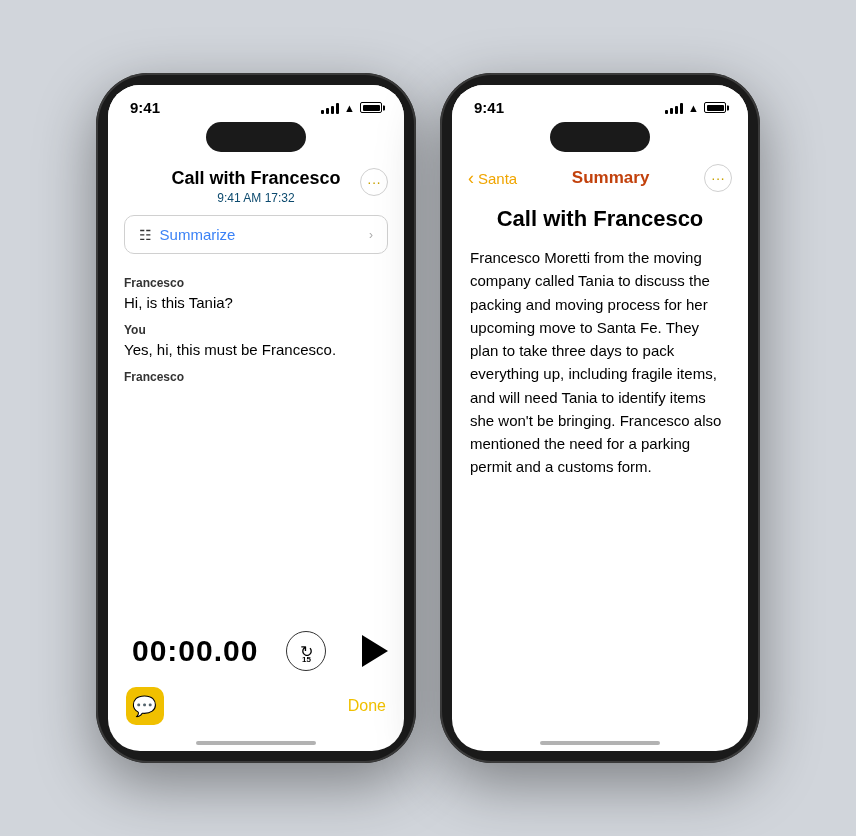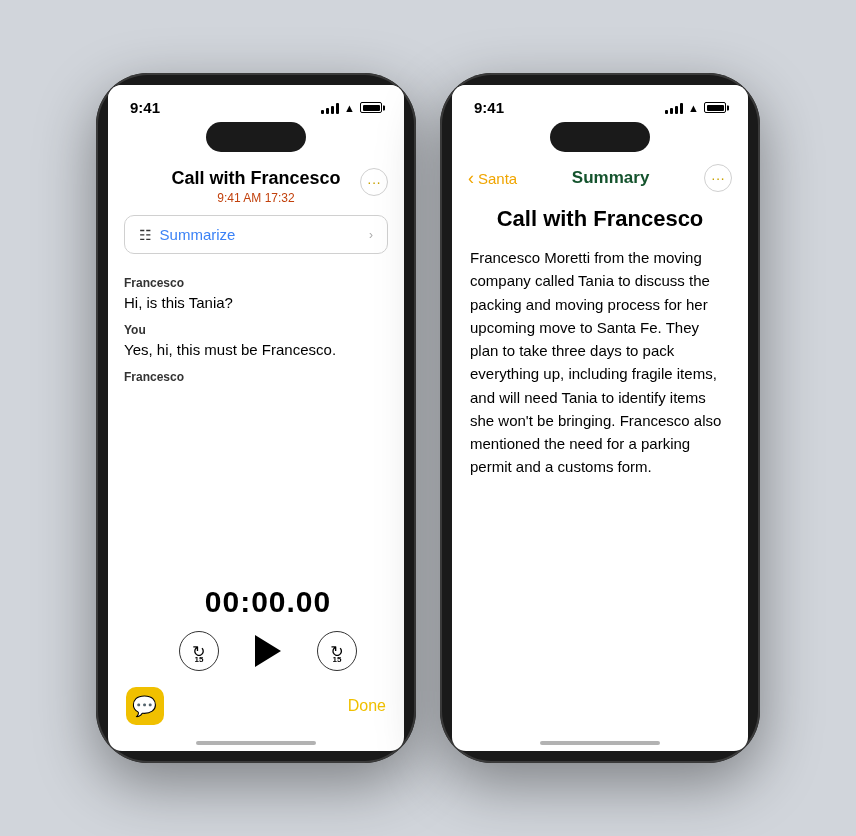--- a/index.html
+++ b/index.html
@@ -24,21 +24,21 @@
       background: #1a1a1a;
       border-radius: 52px;
       padding: 12px;
       box-shadow: 0 20px 60px rgba(0,0,0,0.4), inset 0 0 0 2px #3a3a3a;
       position: relative;
     }
     .phone-screen {
       width: 100%;
       height: 100%;
       background: #ffffff;
-      border-radius: 14px;
+      border-radius: 32px;
       overflow: hidden;
       display: flex;
       flex-direction: column;
       position: relative;
     }
     
     .status-bar {
       display: flex;
       justify-content: space-between;
       align-items: center;
@@ -121,21 +121,21 @@
       position: relative;
       flex-shrink: 0;
     }
     .p1-title {
       font-size: 18px;
       font-weight: 700;
       color: #000;
     }
     .p1-subtitle {
       font-size: 12px;
-      color: #c2410c;
+      color: #0c4a6e;
       margin-top: 2px;
     }
     .p1-more-btn {
       position: absolute;
       right: 16px;
       top: 8px;
       width: 28px;
       height: 28px;
       border: 1.5px solid #d0d0d0;
       border-radius: 50%;
@@ -189,23 +189,22 @@
     .transcript-text {
       font-size: 15px;
       color: #000;
       line-height: 1.4;
       margin-bottom: 6px;
     }
     .playback-section {
       flex-shrink: 0;
       padding: 12px 0 8px;
       display: flex;
-      flex-direction: column;
-      align-items: center;
-      gap: 12px;
+      align-items: center;
+      gap: 28px;
       margin-left: 24px;
     }
     .timer-display {
       font-size: 30px;
       font-weight: 700;
       color: #000;
       font-variant-numeric: tabular-nums;
       letter-spacing: 1px;
     }
     .playback-controls {
@@ -301,21 +300,21 @@
       font-size: 15px;
     }
     .p2-back-chevron {
       font-size: 18px;
       color: #f0a500;
       font-weight: 300;
     }
     .p2-nav-title {
       font-size: 17px;
       font-weight: 600;
-      color: #14532d;
+      color: #c2410c;
     }
     .p2-more-btn {
       width: 28px;
       height: 28px;
       border: 1.5px solid #d0d0d0;
       border-radius: 50%;
       display: flex;
       align-items: center;
       justify-content: center;
       color: #c8a200;

